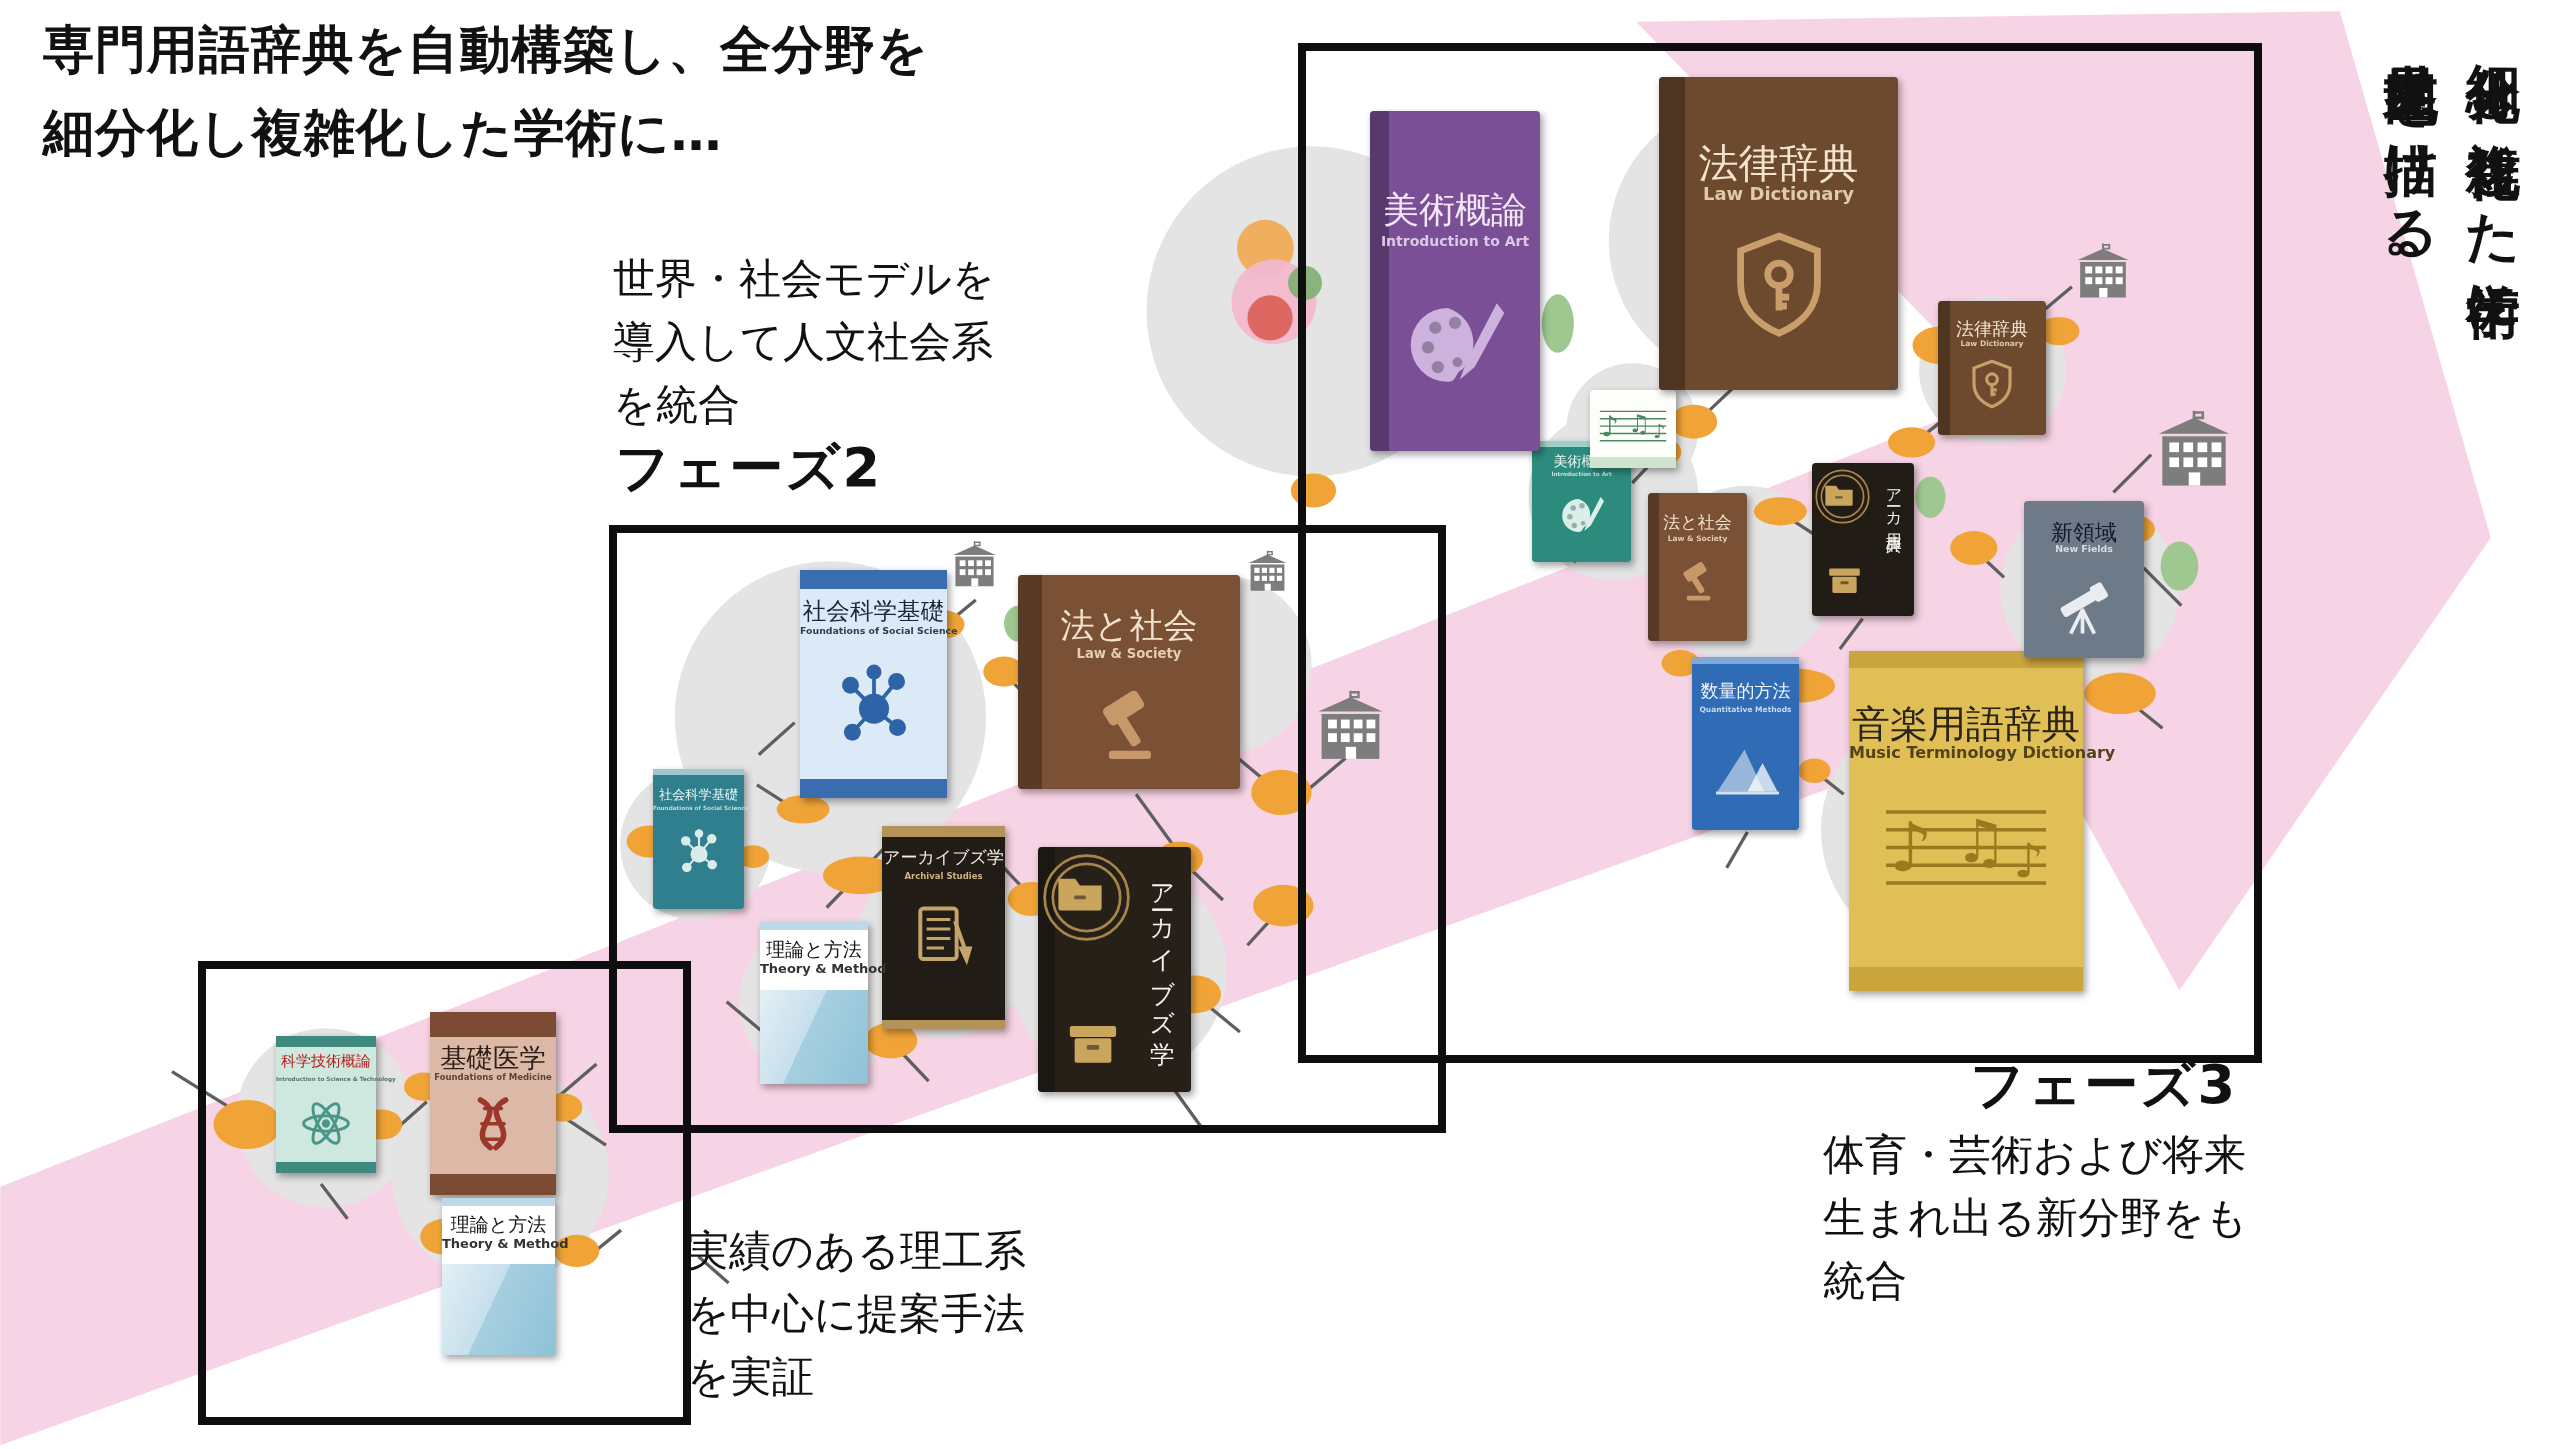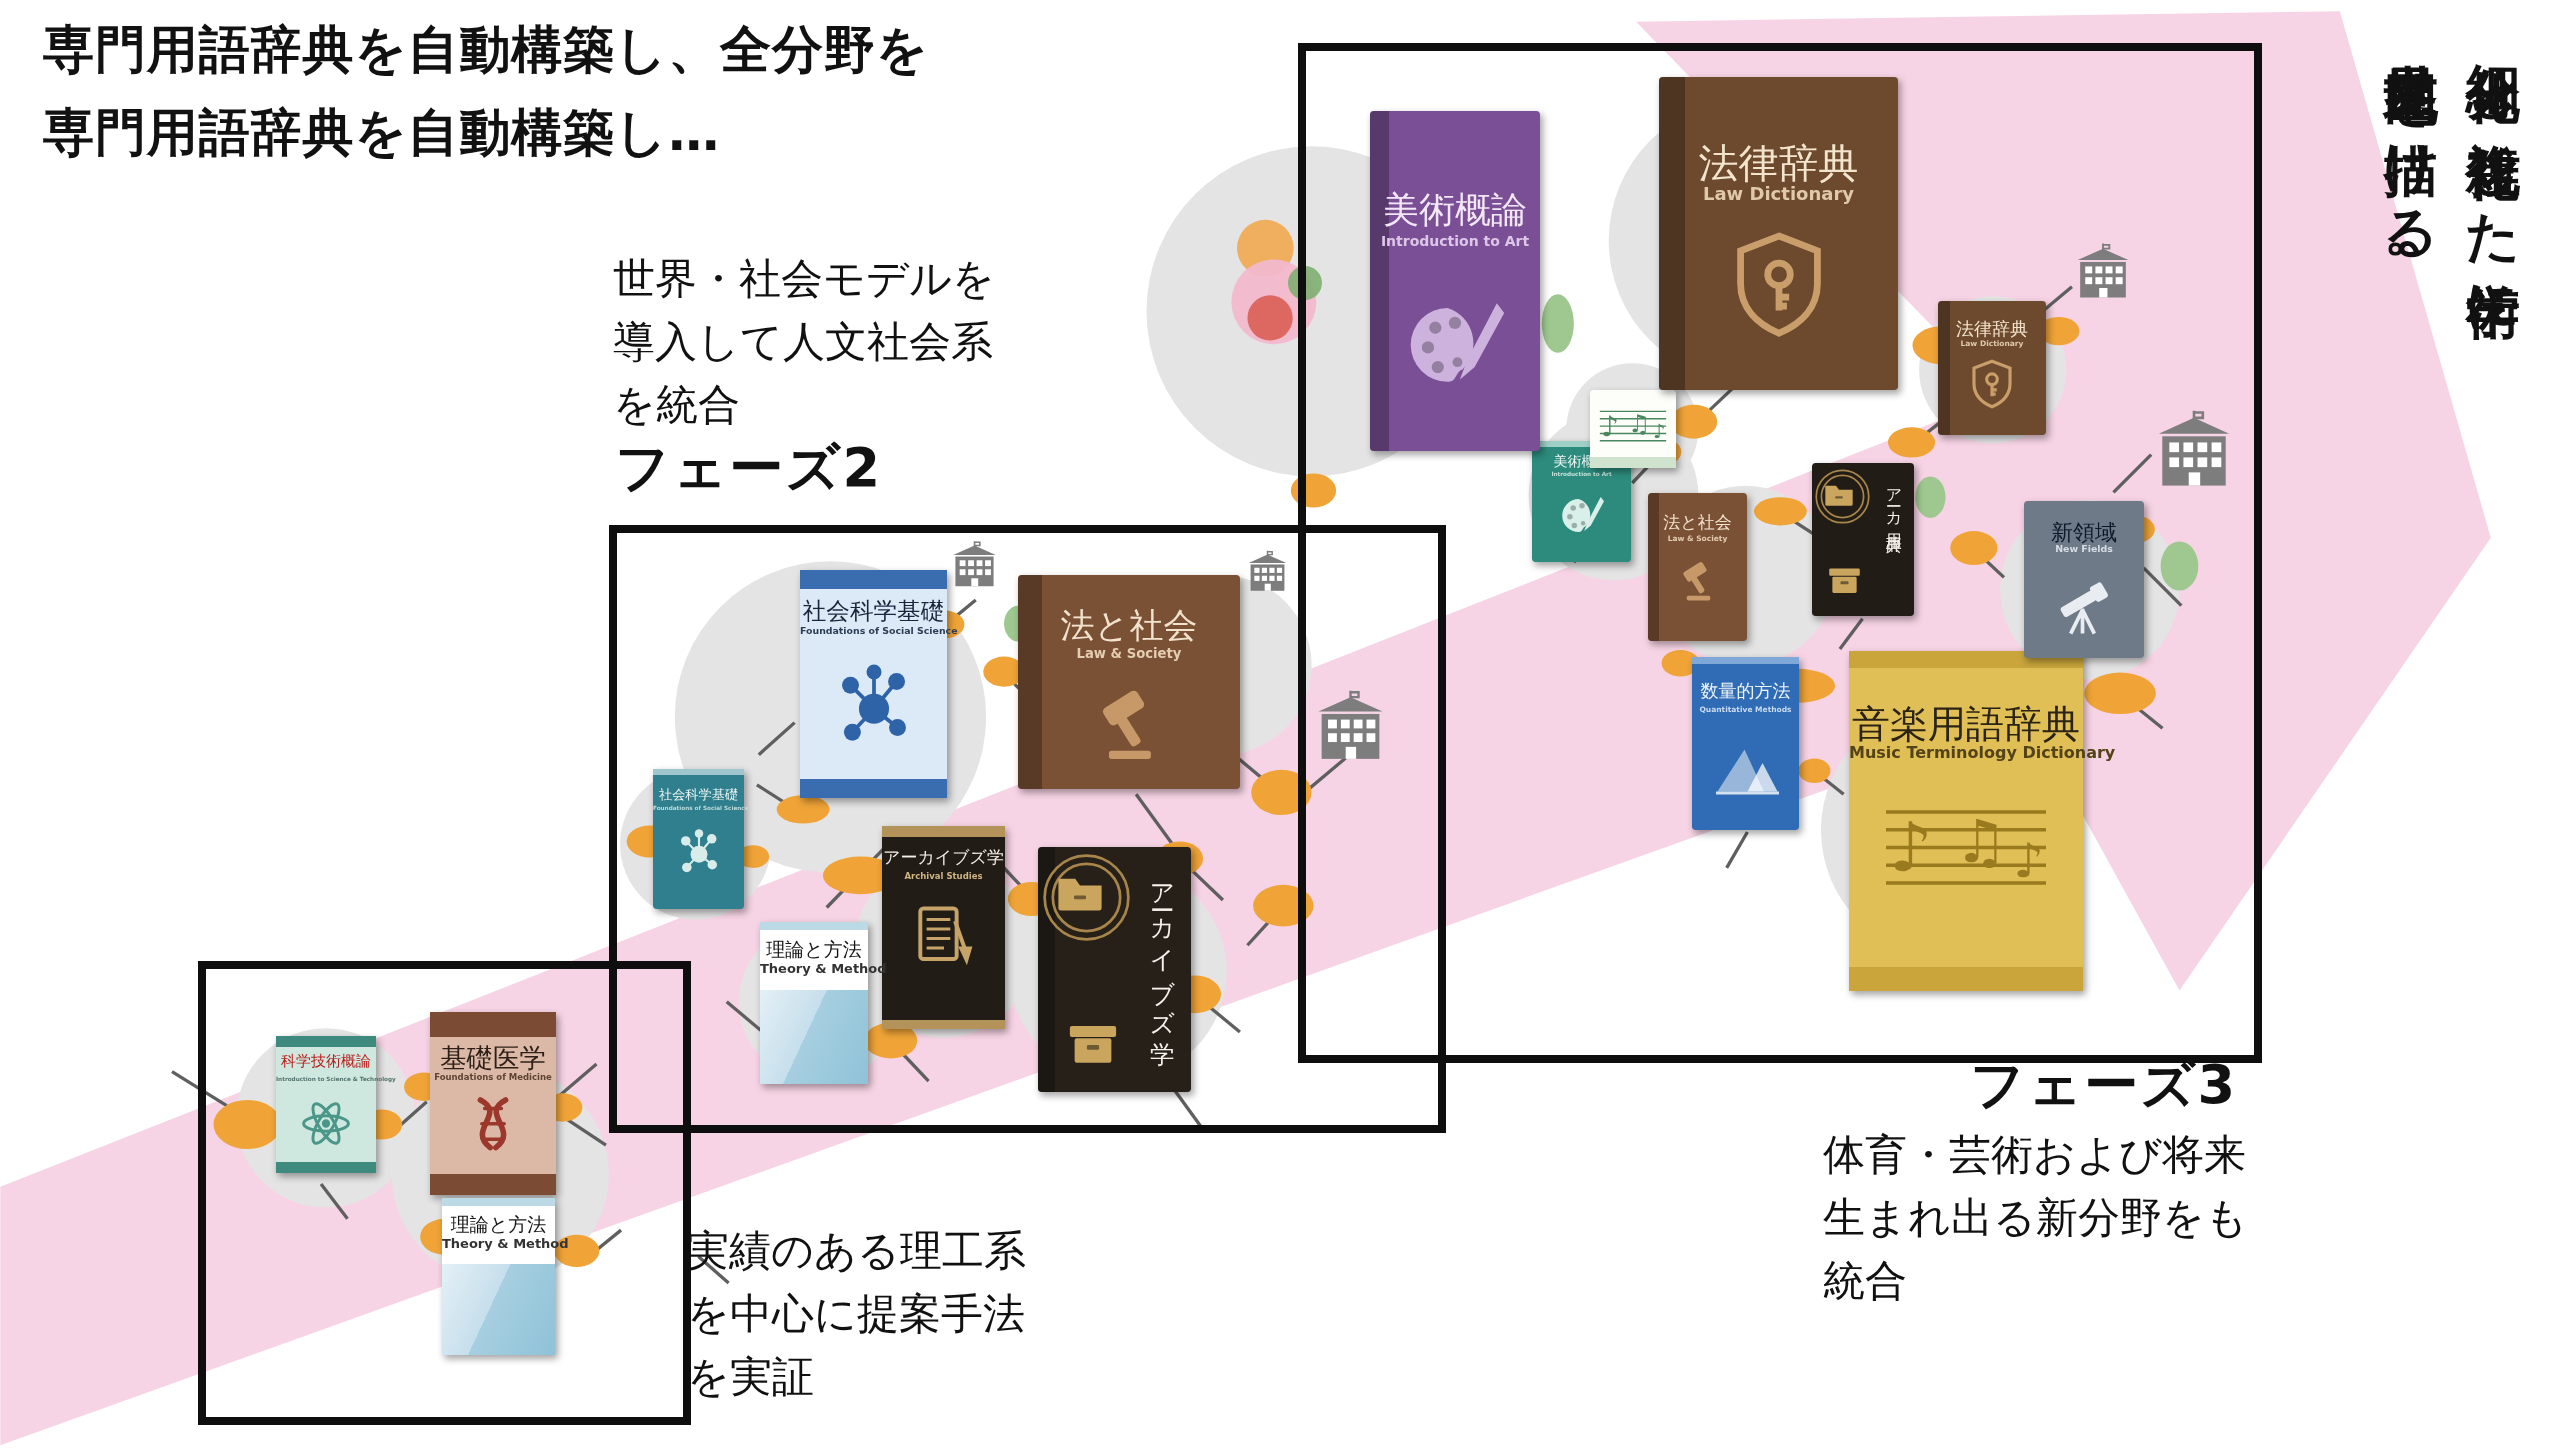--- a/index.html
+++ b/index.html
@@ -565,21 +565,21 @@
   <div class="book new-fields">
     <div class="bk-title">新領域</div>
     <div class="bk-sub">New Fields</div>
     <svg class="bk-icon" viewBox="0 0 78 78" width="74" height="74">
         <use href="#s-telescope"></use>
       </svg>
   </div>
 
   <div class="abs main-title">
     <div>専門用語辞典を自動構築し、全分野を</div>
-    <div>専門用語辞典を自動構築し…</div>
+    <div>細分化し複雑化した学術に…</div>
   </div>
 
   <div class="abs phase-label lbl2">フェーズ2</div>
   <div class="abs phase-label lbl3">フェーズ3</div>
 
   <div class="abs desc desc1">
     <div>実績のある理工系</div>
     <div>を中心に提案手法</div>
     <div>を実証</div>
   </div>

